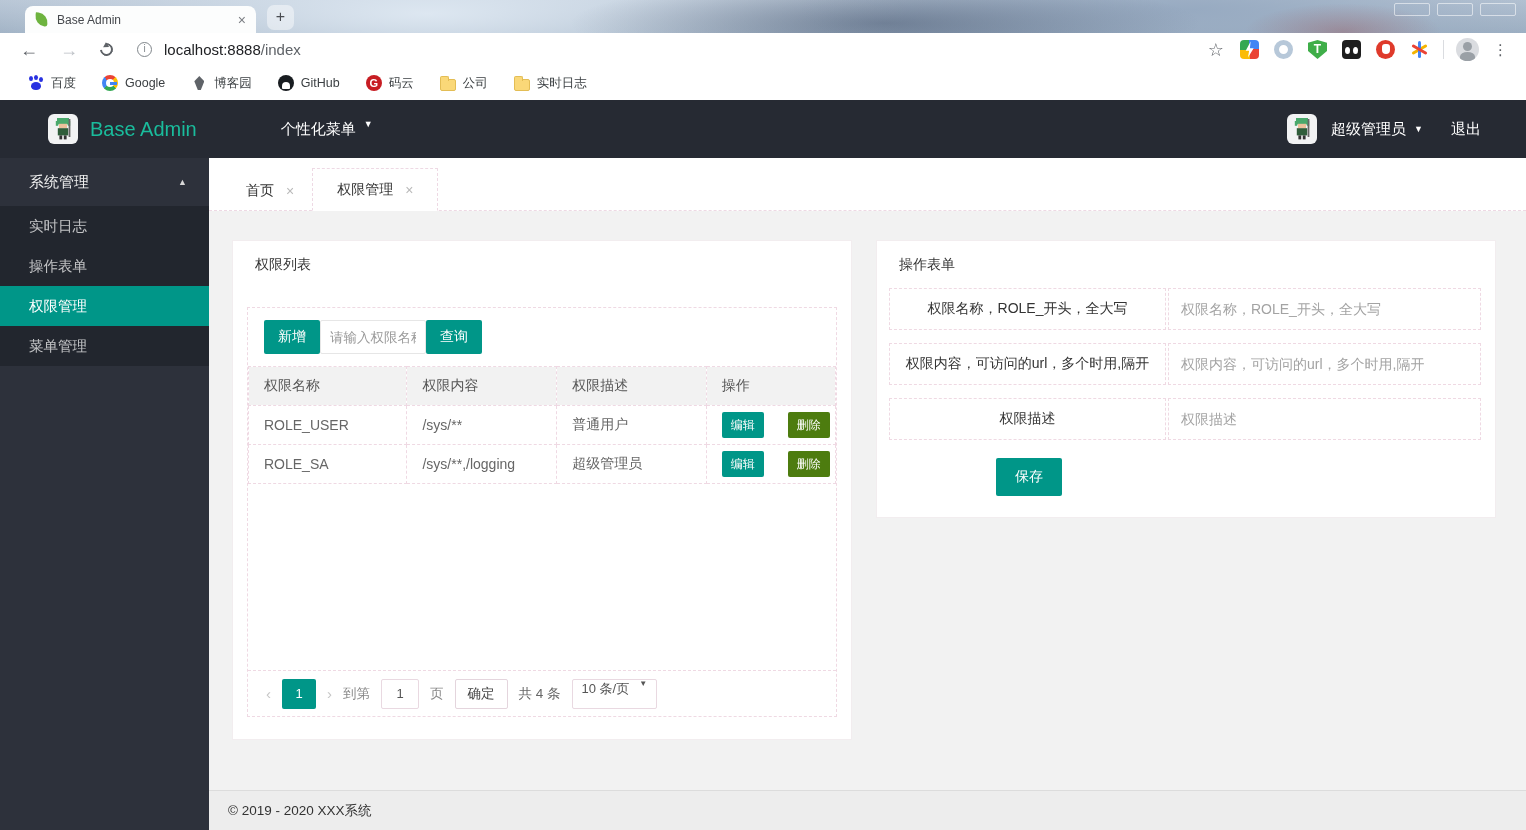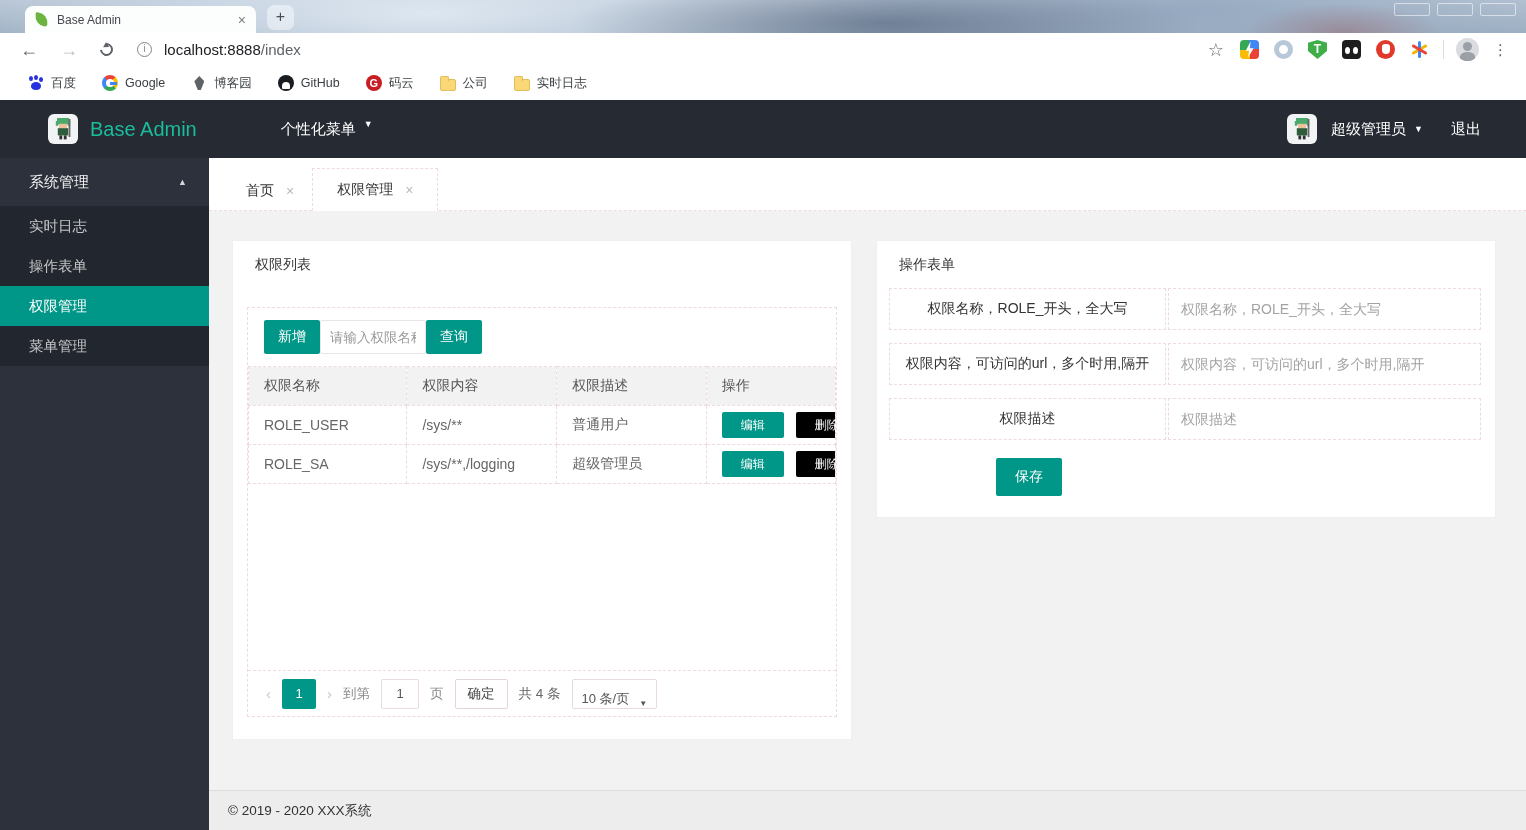--- a/index.html
+++ b/index.html
@@ -134,37 +134,37 @@
 
   table.perm{width:100%;border-collapse:collapse;table-layout:fixed}
   table.perm th,table.perm td{border:1px dashed #efd9e3;height:39px;padding:0 15px;text-align:left;
     font-weight:400;font-size:14px;white-space:nowrap;overflow:hidden}
   table.perm th{background:#f2f2f2;color:#555}
   table.perm td{color:#666}
   table.perm th:nth-child(1){width:27%}
   table.perm th:nth-child(2){width:25.5%}
   table.perm th:nth-child(3){width:25.5%}
   table.perm th:nth-child(4){width:22%}
-  .mini-btn{height:26px;padding:0 19px;font-size:12px;border:none;border-radius:2px;color:#fff}
+  .mini-btn{height:26px;padding:0 9px;font-size:12px;border:none;border-radius:2px;color:#fff}
   .btn-edit{background:#009688}
-  .btn-del{background:#000000;margin-left:8px}
+  .btn-del{background:#4d7c0f;margin-left:20px}
 
   .spacer{flex:1}
   .pagination{border-top:1px dashed #efd9e3;height:46px;display:flex;align-items:center;
     padding-left:18px;gap:11px;font-size:13.5px;color:#666}
   .pg-arrow{color:#c6c6c6;font-size:15px}
   .pg-cur{width:34px;height:30px;background:#009688;color:#fff;border-radius:2px;text-align:center;
     line-height:30px;font-size:13px}
   .pg-text{color:#8a8a8a}
   .pg-input{width:38px;height:30px;border:1px solid #e9d9e1;border-radius:2px;text-align:center;
     font-size:13px;color:#555;font-family:inherit}
   .pg-ok{height:30px;padding:0 12px;background:#fff;border:1px solid #e4d5dd;border-radius:2px;
     font-size:13.5px;color:#444}
   .pg-total{color:#666}
-  .pg-select{height:30px;border:1px solid #e9d9e1;border-radius:2px;display:flex;align-items:flex-end;
+  .pg-select{height:30px;border:1px solid #e9d9e1;border-radius:2px;display:flex;align-items:flex-start;
     gap:10px;padding:0 9px;color:#555;font-size:13px}
   .pg-select .caret-down{color:#555;font-size:8px}
 
   
   .form-fields{margin:14px 14px 0 12px}
   .f-row{display:flex;height:42px;margin-bottom:13px}
   .f-label{width:277px;border:1px dashed #efd9e3;display:flex;align-items:center;justify-content:center;
     font-size:14px;color:#333;background:#fff;white-space:nowrap}
   .f-box{flex:1;border:1px dashed #efd9e3;margin-left:2px;display:flex;align-items:center}
   .f-box input{border:none;outline:none;width:100%;padding:0 12px;font-size:14px;color:#666;font-family:inherit}

